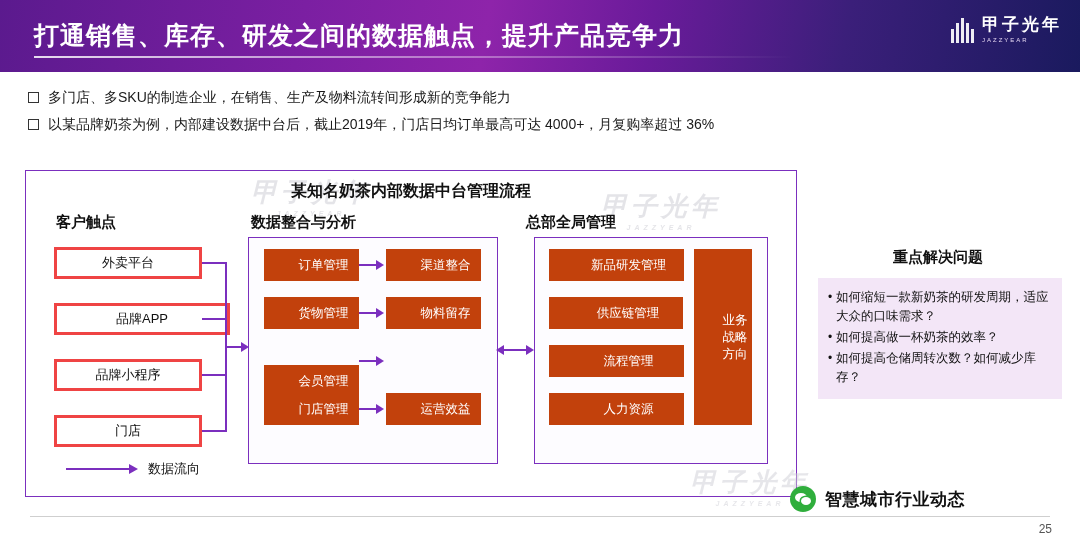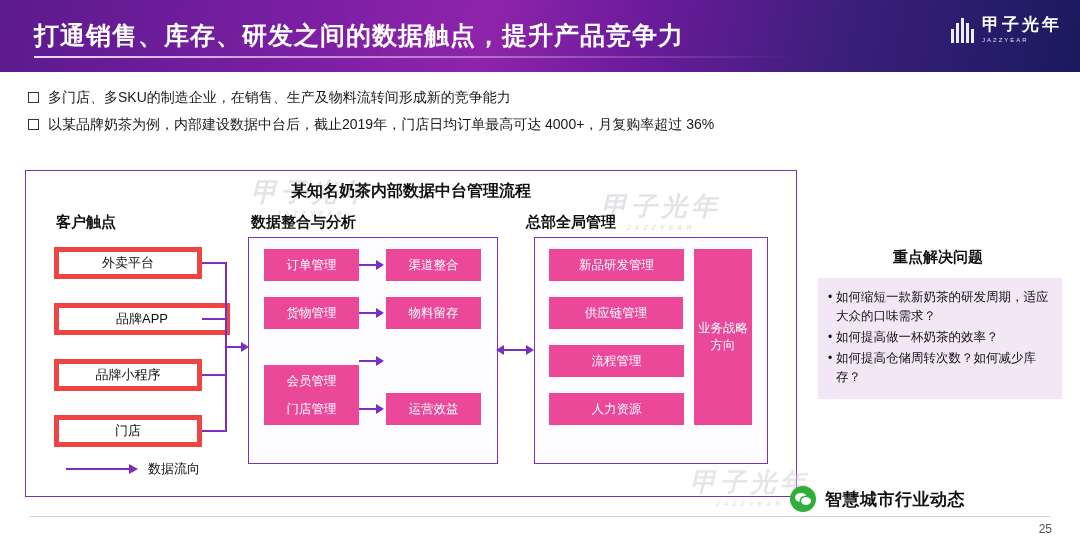--- a/index.html
+++ b/index.html
@@ -144,35 +144,36 @@
   }
 
   .panel {
     position: absolute;
     border: 1.2px solid #7b2fbe;
     background: #fdfcff;
   }
 
   .box {
     position: absolute;
-    border: 5px solid #ef4444;
+    border: 3px solid #ef4444;
     background: #ffffff;
     color: #111;
     font-size: 13px;
     display: flex;
     align-items: center;
     justify-content: center;
     text-align: center;
     box-sizing: border-box;
   }
   .box.purple {
-    background: #ec4899;
+    background: #c2410c;
     border: none;
     color: #ffffff;
     font-size: 12.5px;
+    padding-left: 24px;
   }
   .box.purple.tall {
     line-height: 17px;
   }
 
   .arrow-line {
     position: absolute;
     background: #7b2fbe;
   }
   .arrow-head {

